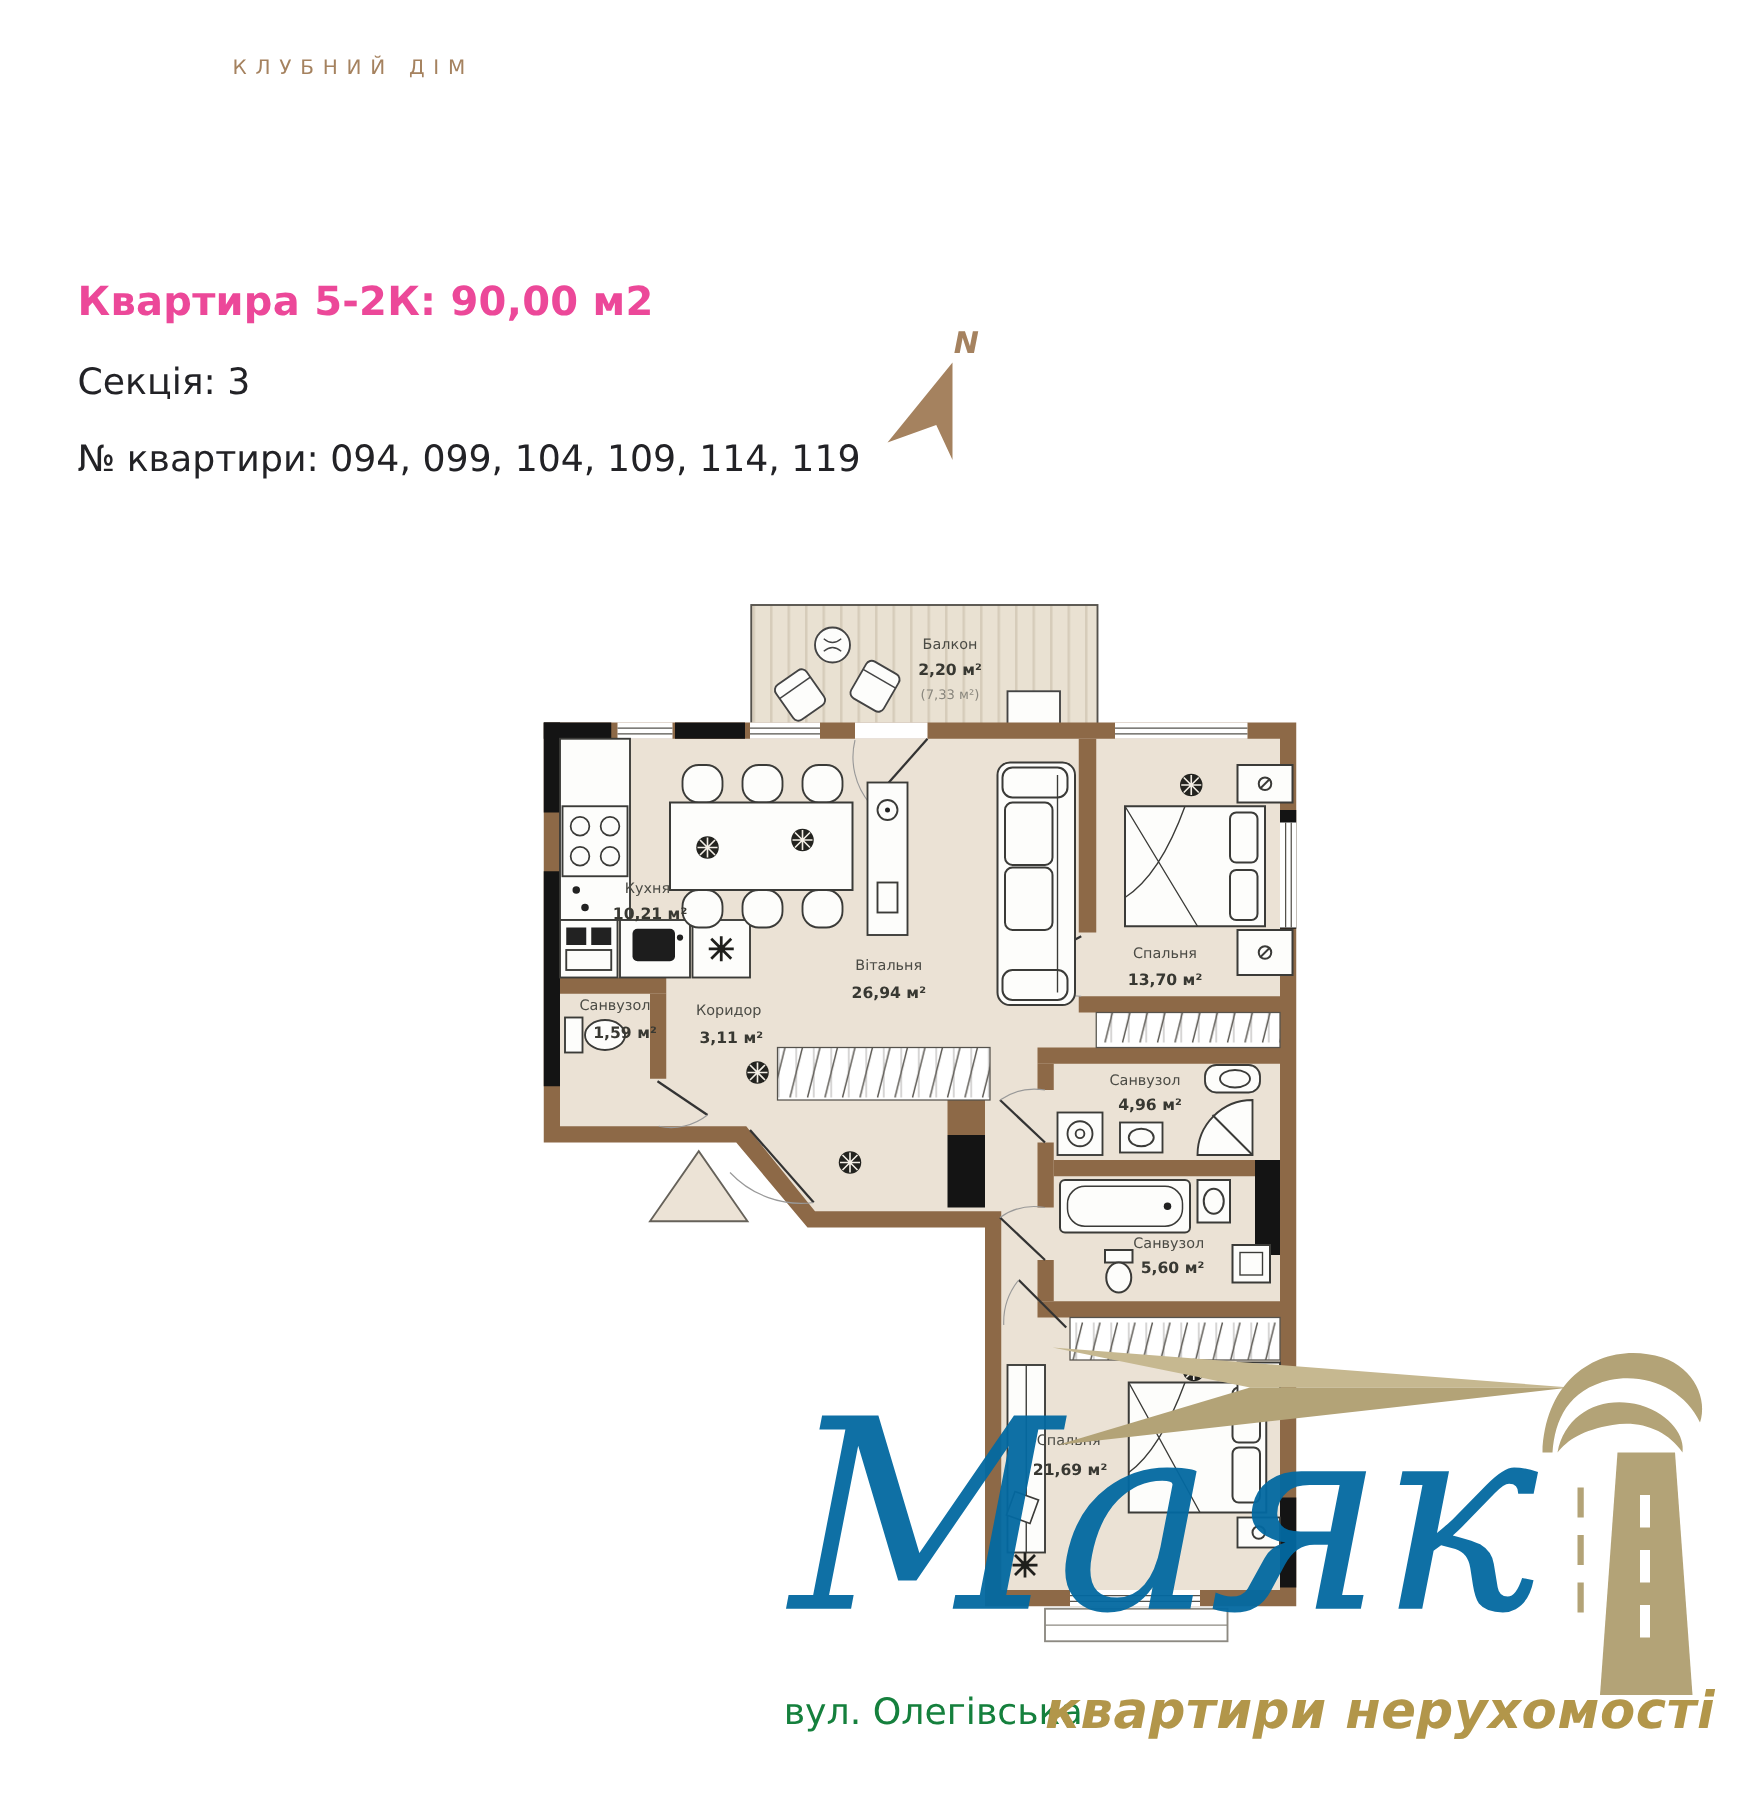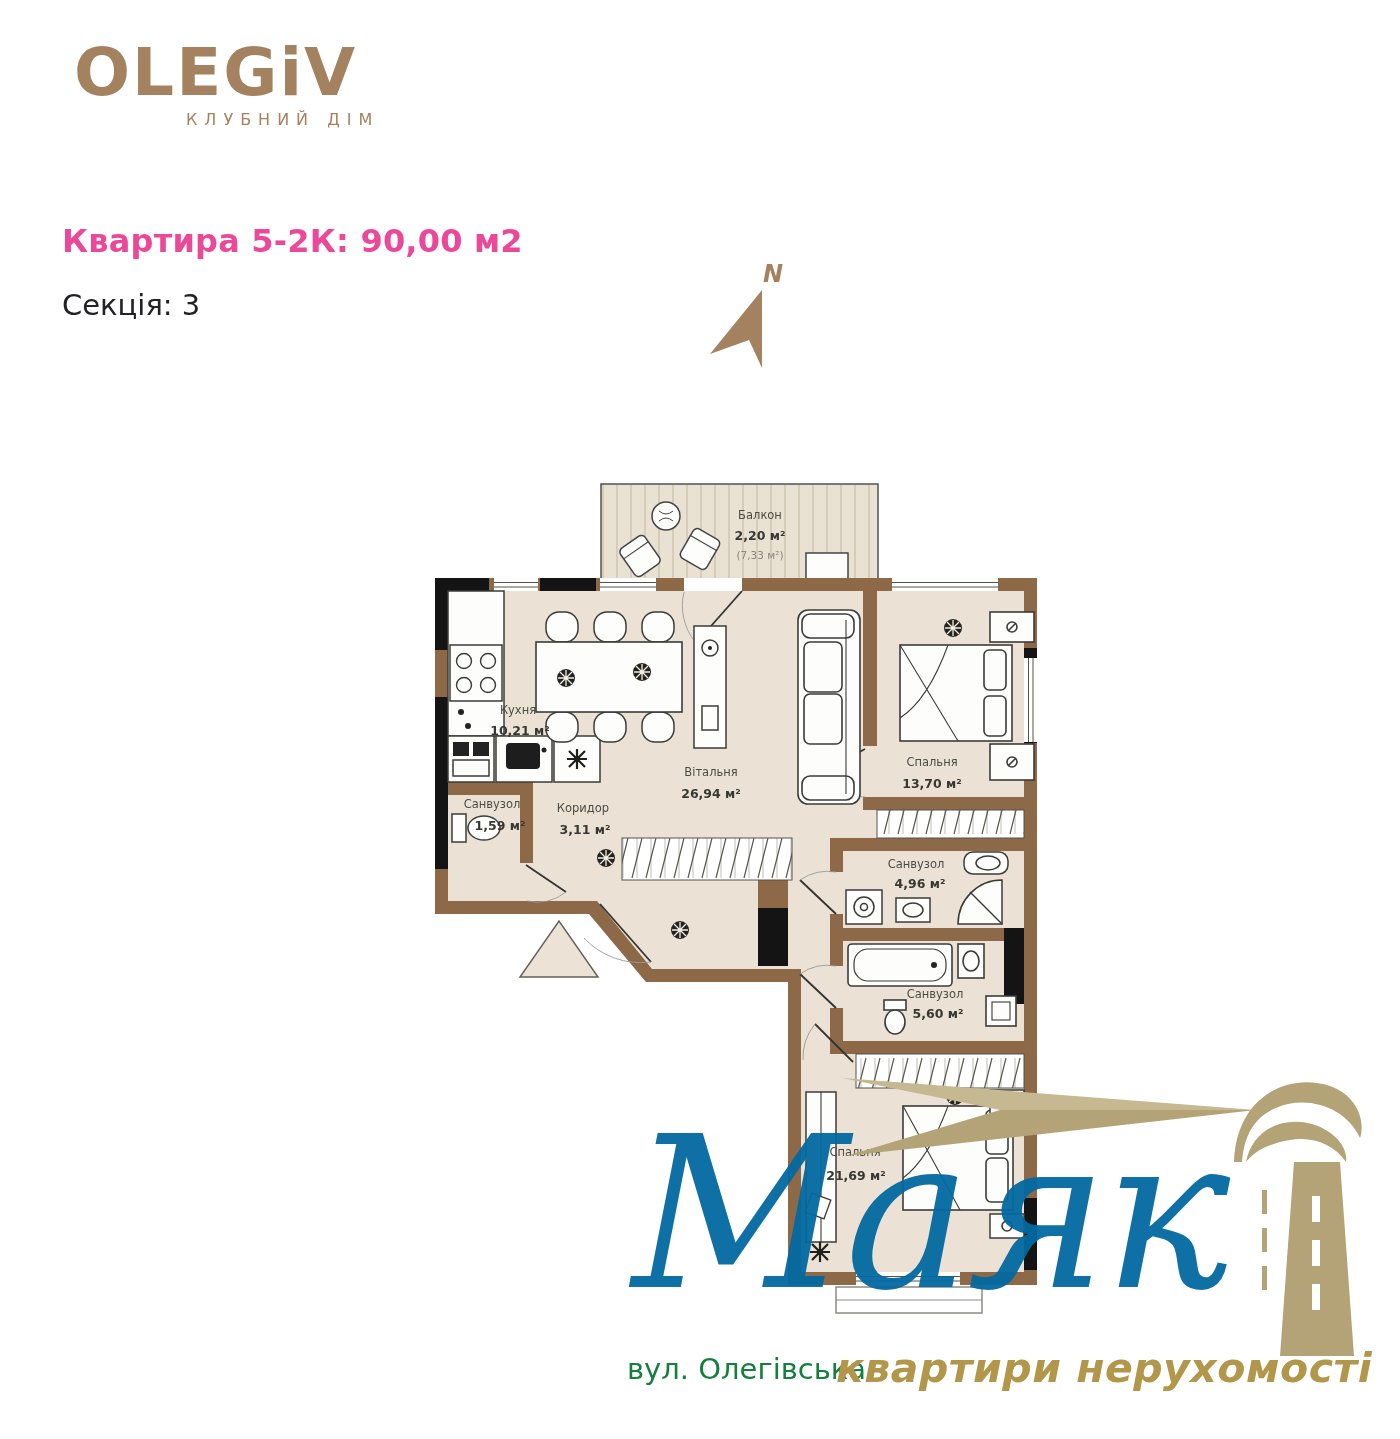--- a/index.html
+++ b/index.html
@@ -33,27 +33,27 @@
   .wm-tagline{
     position:absolute;left:836px;top:1344px;z-index:7;
     font-style:italic;font-weight:600;font-size:41px;color:#b2964a;letter-spacing:.5px;
   }
   .street{position:absolute;left:627px;top:1352px;z-index:7;font-size:29px;color:#15803d;}
 </style>
 </head>
 <body>
 
 <div class="logo">
-  <div class="brand">OLEGiV</div>
   <div class="sub">КЛУБНИЙ ДІМ</div>
 </div>
 
 <div class="apt-info">
   <div class="apt-title">Квартира 5-2К: 90,00 м2</div>
   <div class="apt-line">Секція: 3</div>
+  <div class="apt-line">№ квартири: 094, 099, 104, 109, 114, 119</div>
 </div>
 
 <svg class="compass" width="125" height="135" viewBox="0 0 125 135">
   <polygon points="67,40 15,104 54,90 67,118" fill="#a5825f"></polygon>
   <text x="78" y="32" font-size="24" font-style="italic" font-weight="700" fill="#a5825f">N</text>
 </svg>
 
 <svg class="plan" width="620" height="845" viewBox="430 470 620 845">
   <defs>
     <pattern id="deck" width="14" height="12" patternUnits="userSpaceOnUse">

